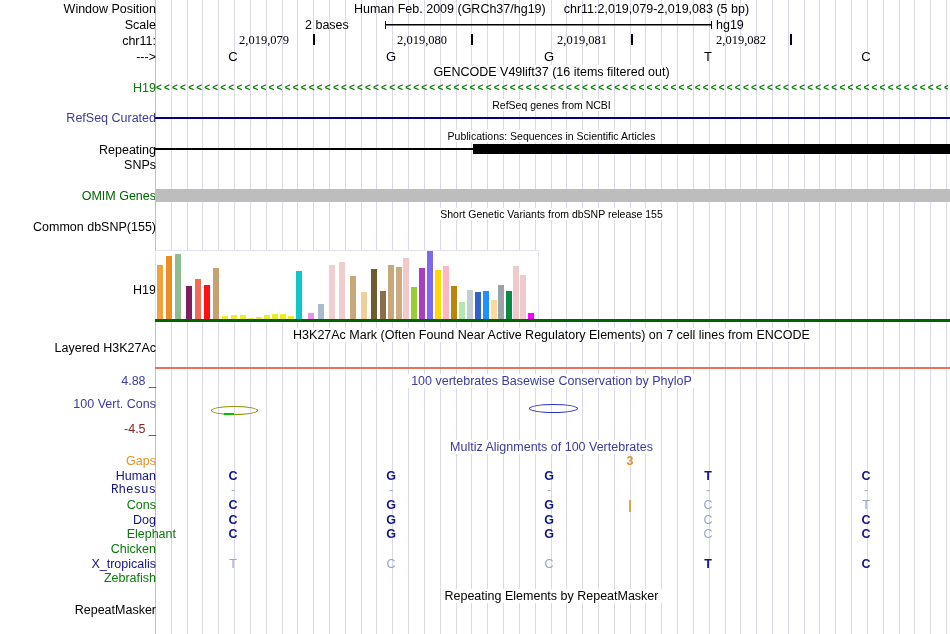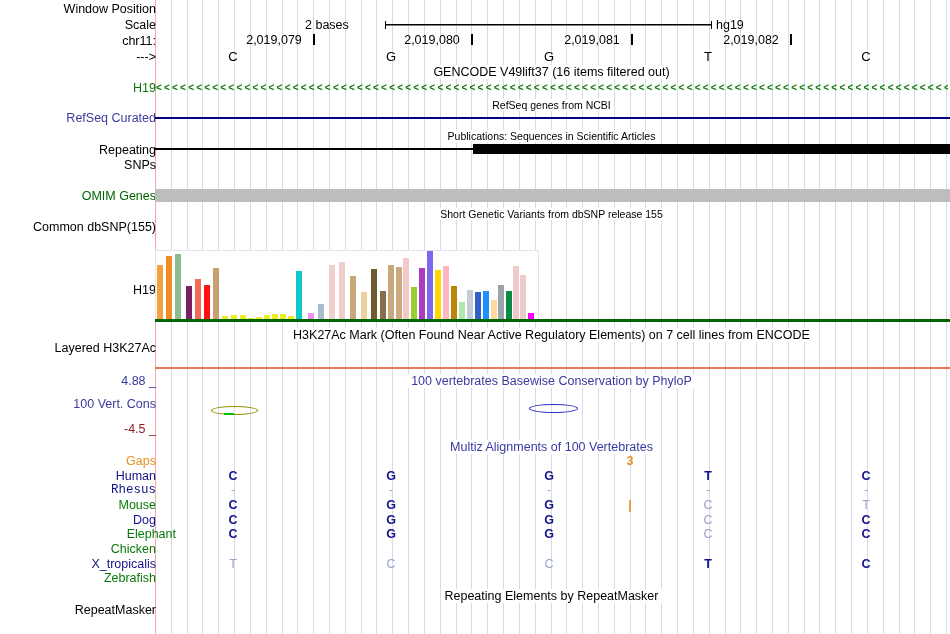--- a/index.html
+++ b/index.html
@@ -10,21 +10,21 @@
   .title{position:absolute;left:155px;width:793px;text-align:center;line-height:14px;white-space:nowrap;}
   .title span{background:#fff;padding:0 3px;}
   .small{font-size:10.5px;}
   .blue{color:#3a3aa0;}
   .green{color:#077a07;}
   .dgreen{color:#006400;}
   .darkred{color:#8b2020;}
   .gridline{position:absolute;top:0;width:1px;height:634px;background:#d9d9ee;}
   .gridline.first{background:#f2aaaa;}
   .tickmark{position:absolute;width:1.5px;height:11px;background:#000;}
-  .ticklabel{position:absolute;width:70px;text-align:center;line-height:13px;}
+  .ticklabel{position:absolute;width:70px;text-align:left;line-height:13px;font-family:Liberation Serif, serif;}
   .baseletter{position:absolute;width:14px;margin-left:-7px;text-align:center;line-height:13px;font-size:13px;}
   .ruler-line{position:absolute;height:8px;border-left:1.5px solid #000;border-right:1.5px solid #000;
               background:linear-gradient(#000,#000) center/100% 1.5px no-repeat;}
   .arrowrow{position:absolute;left:156px;width:792px;overflow:hidden;color:#077a07;
             font-size:10px;letter-spacing:2.2px;line-height:10px;white-space:nowrap;font-weight:700;}
   .trackline{position:absolute;}
   .gtexbar{position:absolute;}
   .cell{position:absolute;width:16px;margin-left:-8px;text-align:center;line-height:14px;}
   .cell.d{color:#13138b;font-weight:700;}
   .cell.l{color:#9aa3c9;}
@@ -84,20 +84,24 @@
       <div class="gridline" style="left: 851.08px;"></div>
       <div class="gridline" style="left: 866.9px;"></div>
       <div class="gridline" style="left: 882.72px;"></div>
       <div class="gridline" style="left: 898.54px;"></div>
       <div class="gridline" style="left: 914.36px;"></div>
       <div class="gridline" style="left: 930.18px;"></div>
       <div class="gridline" style="left: 946px;"></div>
     </div>
 
   <div class="lbl" style="top:2px">Window Position</div>
+  <div class="abs" style="top:2px;left:155px;width:793px;display:flex;justify-content:center;gap:18px;white-space:nowrap">
+    <span>Human Feb. 2009 (GRCh37/hg19)</span>
+    <span>chr11:2,019,079-2,019,083 (5 bp)</span>
+  </div>
 
   <div class="lbl" style="top:18px">Scale</div>
   <div class="abs" style="top:18px;left:305px;width:76px;text-align:left">2 bases</div>
   <div class="ruler-line" style="top:21px;left:385px;width:325px"></div>
   <div class="abs" style="top:18px;left:716px">hg19</div>
 
   <div class="lbl" style="top:34px">chr11:</div>
   <div id="ruler-ticks">
       <div class="ticklabel" style="top: 34px; left: 239px;">2,019,079</div>
       <div class="tickmark" style="top: 34px; left: 313px;"></div>
@@ -211,21 +215,21 @@
       <div class="cell d" style="left: 391px; top: 469px;">G</div>
       <div class="cell d" style="left: 549px; top: 469px;">G</div>
       <div class="cell d" style="left: 708px; top: 469px;">T</div>
       <div class="cell d" style="left: 866px; top: 469px;">C</div>
       <div class="lbl" style="top: 483px; color: rgb(19, 19, 139); font-family: Liberation Mono, monospace;">Rhesus</div>
       <div class="cell l" style="left: 233px; top: 483px;">-</div>
       <div class="cell l" style="left: 391px; top: 483px;">-</div>
       <div class="cell l" style="left: 549px; top: 483px;">-</div>
       <div class="cell l" style="left: 708px; top: 483px;">-</div>
       <div class="cell l" style="left: 866px; top: 483px;">-</div>
-      <div class="lbl" style="top: 498px; color: rgb(7, 122, 7);">Mouse</div>
+      <div class="lbl" style="top: 498px; color: rgb(7, 122, 7);">Cons</div>
       <div class="cell d" style="left: 233px; top: 498px;">C</div>
       <div class="cell d" style="left: 391px; top: 498px;">G</div>
       <div class="cell d" style="left: 549px; top: 498px;">G</div>
       <div class="cell g" style="left: 630px; top: 498px;">|</div>
       <div class="cell l" style="left: 708px; top: 498px;">C</div>
       <div class="cell l" style="left: 866px; top: 498px;">T</div>
       <div class="lbl" style="top: 513px; color: rgb(19, 19, 139);">Dog</div>
       <div class="cell d" style="left: 233px; top: 513px;">C</div>
       <div class="cell d" style="left: 391px; top: 513px;">G</div>
       <div class="cell d" style="left: 549px; top: 513px;">G</div>

